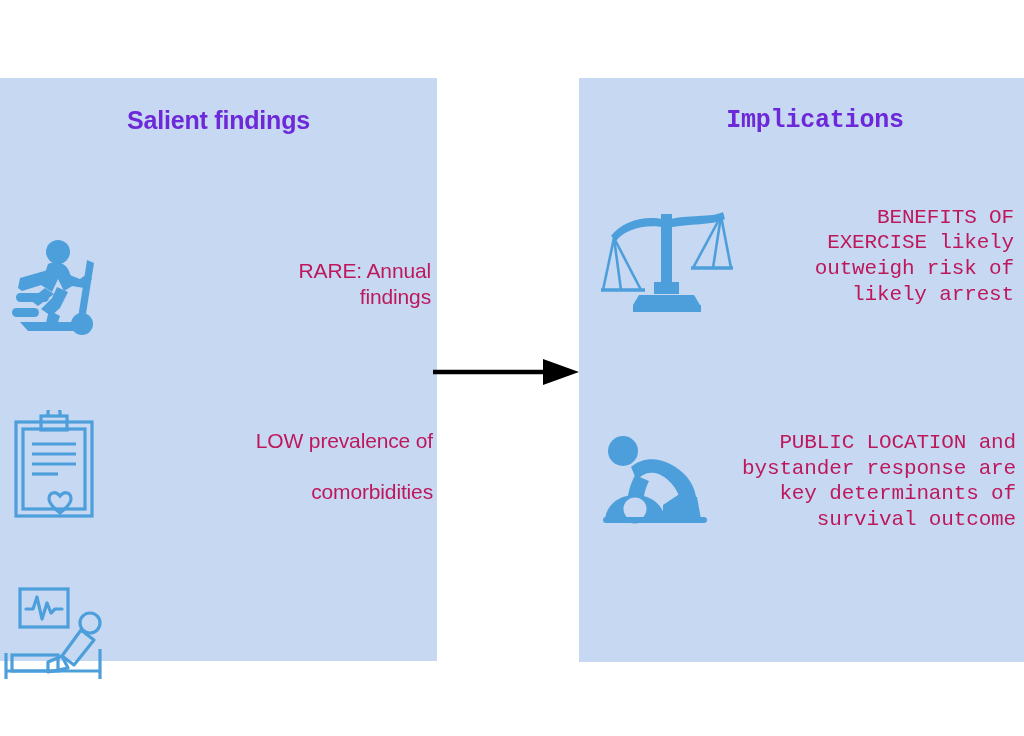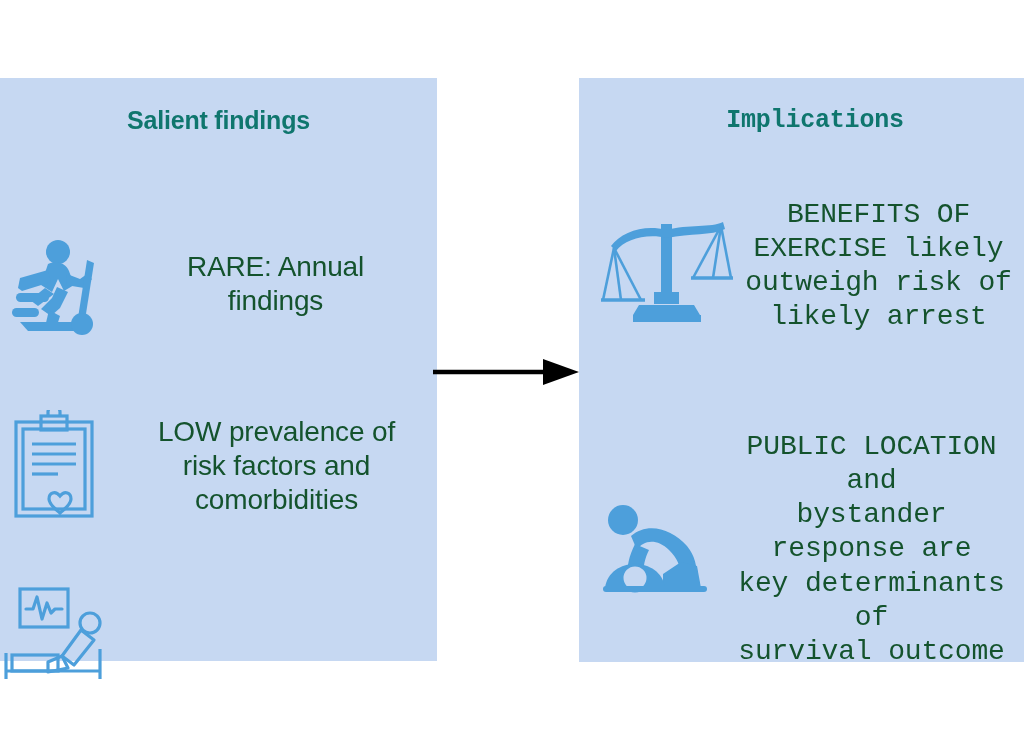--- a/index.html
+++ b/index.html
@@ -43,41 +43,41 @@
     font-family: Liberation Mono, monospace;
   }
 
   .panel-title {
     position: absolute;
     left: 0;
     width: 100%;
     text-align: center;
     font-size: 25px;
     font-weight: bold;
-    color: #0f766e;
+    color: #6d28d9;
     letter-spacing: -0.2px;
   }
   #panel-left .panel-title { top: 28px; }
   #panel-right .panel-title { top: 28px; }
 
   
   .row {
     position: absolute;
     display: flex;
     align-items: center;
   }
   .row-icon {
     flex: 0 0 auto;
     display: block;
   }
   .row-text {
     flex: 1 1 auto;
-    text-align: center;
-    color: #14532d;
-    font-size: 28px;
+    text-align: right;
+    color: #be185d;
+    font-size: 21px;
     line-height: 1.22;
     font-weight: normal;
     letter-spacing: -0.15px;
   }
 
   
   #row-rare       { left: 8px;  top: 152px; width: 425px; }
   #row-rare .row-icon  { width: 108px; height: 108px; margin-right: 4px; }
   #row-rare .row-text  { padding-right: 2px; }
 
@@ -165,21 +165,21 @@
             <line x1="24" y1="44" x2="68" y2="44"></line>
             <line x1="24" y1="54" x2="68" y2="54"></line>
             <line x1="24" y1="64" x2="50" y2="64"></line>
 
             <path d="M52 86 c-5 -6 -11 -3 -11 3 c0 6 8 11 11 14 c3 -3 11 -8 11 -14 c0 -6 -6 -9 -11 -3 z"></path>
           </g>
         </svg>
       </span>
       <div class="row-text">
         <span>LOW prevalence of</span><br>
-        <span>risk factors and</span><br>
+        <br>
         <span>comorbidities</span>
       </div>
     </div>
 
     <div class="row" id="row-higher">
       <span class="row-icon">
         <svg viewBox="0 0 112 100" width="112" height="100" aria-hidden="true">
           <g fill="none" stroke="#4d9fdb" stroke-width="3.2">
 
             <rect x="18" y="6" width="48" height="38"></rect>

